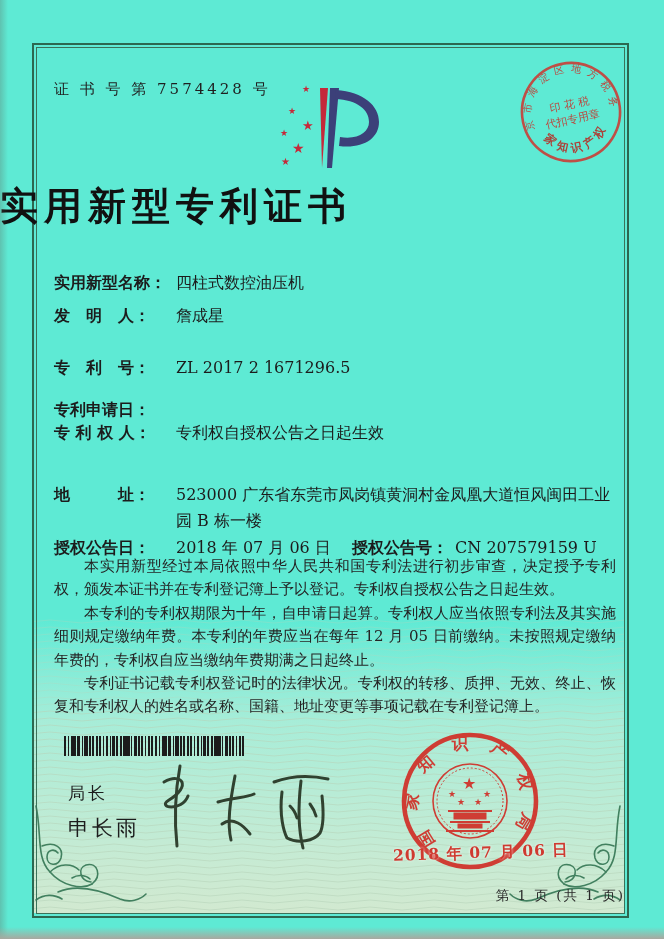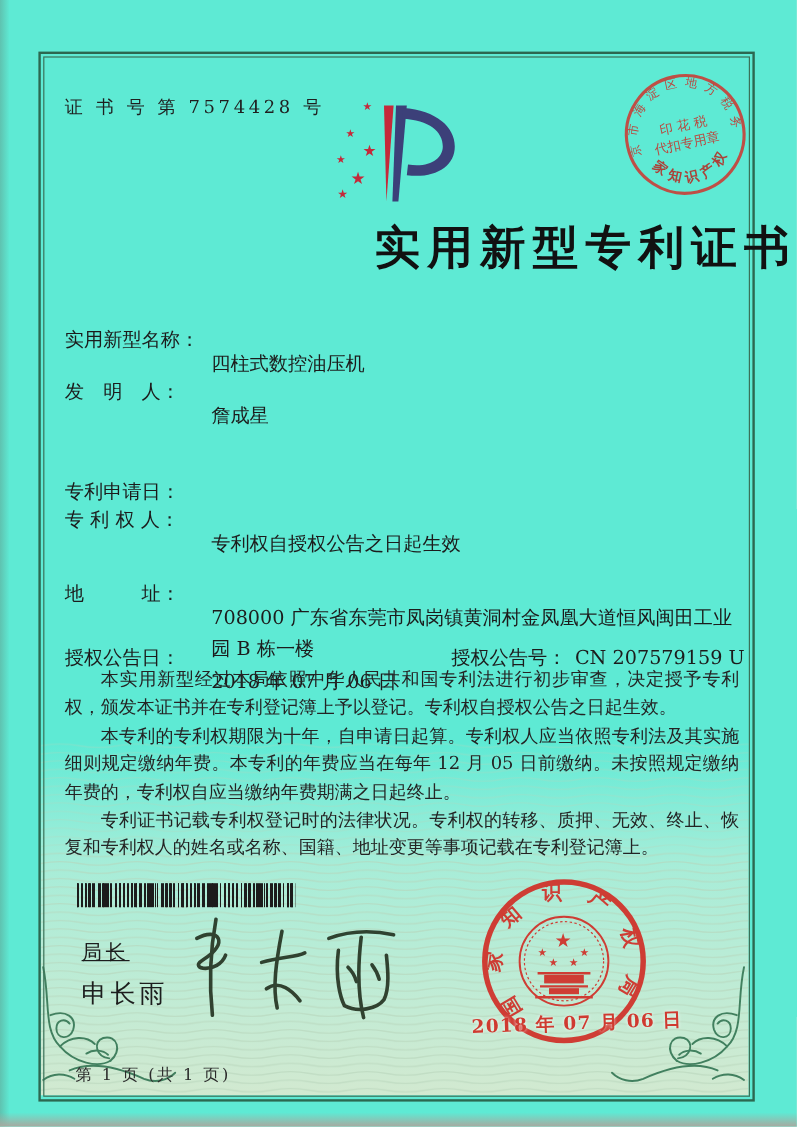--- a/index.html
+++ b/index.html
@@ -4,52 +4,52 @@
 <style>
   html,body{margin:0;padding:0;background:#e8e6df;}
   .scan{position:relative;width:664px;height:939px;background:#5eead4;overflow:hidden;
         font-family:"DejaVu Serif","Liberation Serif",serif;color:#222;padding-left:34px;}
   
   .frame{position:absolute;left:32px;top:43px;width:593px;height:871px;
          border:2px solid #2c6850;z-index:3;pointer-events:none;}
   .frame-inner{position:absolute;inset:2px;border:1px solid #3a7259;}
   
   .cert-no{position:absolute;left:54px;top:80px;font-size:15px;letter-spacing:3px;color:#1f1f1f;z-index:4;}
-  .title{position:absolute;left:0;top:181px;width:664px;text-align:right;
+  .title{position:absolute;left:0;top:181px;width:664px;text-align:left;
          font-size:38px;font-weight:700;letter-spacing:6px;color:#111;z-index:4;}
   
   .frow{position:absolute;left:54px;width:566px;display:flex;align-items:flex-start;
         font-size:16px;line-height:26px;color:#1c1c1c;z-index:4;}
-  .flabel{display:inline-block;width:122px;flex:0 0 122px;white-space:nowrap;font-weight:400;}
-  .fvalue{display:inline-block;max-width:438px;margin-top:20px;}
-  .grant-no{position:absolute;left:322px;top:0;white-space:nowrap;}
+  .flabel{display:inline-block;width:122px;flex:0 0 122px;white-space:nowrap;font-weight:700;}
+  .fvalue{display:inline-block;max-width:438px;}
+  .grant-no{position:absolute;left:298px;top:0;white-space:nowrap;}
   .grant-no .flabel{width:auto;flex:none;margin-right:2px;}
   
   .paras{position:absolute;left:54px;top:555px;width:562px;z-index:4;}
   .paras p{margin:0;font-size:15px;line-height:23.4px;text-align:justify;
            text-indent:2em;color:#242424;}
   
   .barcode{position:absolute;left:64px;top:736px;width:182px;height:20px;z-index:4;
      background:
        repeating-linear-gradient(90deg,#1c1c1c 0 1.5px,transparent 1.5px 3.5px),
        repeating-linear-gradient(90deg,#1c1c1c 0 1px,transparent 1px 6.5px),
        repeating-linear-gradient(90deg,transparent 0 9px,#1c1c1c 9px 11px,transparent 11px 13px);}
   
-  .sig-title{position:absolute;left:68px;top:782px;font-size:17px;letter-spacing:3px;color:#1d1d1d;z-index:5;text-decoration:underline;}
+  .sig-title{position:absolute;left:68px;top:782px;font-size:17px;letter-spacing:3px;color:#1d1d1d;z-index:5;}
   .sig-name{position:absolute;left:68px;top:814px;font-size:21px;letter-spacing:3px;color:#1d1d1d;z-index:5;}
   .sig-svg{position:absolute;left:138px;top:748px;z-index:5;}
   
   .tax-stamp{position:absolute;left:512px;top:53px;transform:rotate(-12deg);z-index:5;opacity:.95;}
   .cnipa-seal{position:absolute;left:396px;top:727px;z-index:5;opacity:.95;}
   .seal-date{position:absolute;left:393px;top:843px;width:160px;z-index:6;
              color:#cf3a30;font-size:15.5px;font-weight:600;letter-spacing:1px;
              transform:rotate(-2deg);text-shadow:0 0 3px rgba(255,255,255,.85);white-space:nowrap;}
   
-  .footer{position:absolute;left:32px;top:887px;width:593px;text-align:left;
-          font-size:13.5px;letter-spacing:2px;color:#2a2a2a;z-index:4;margin-left:31px;}
+  .footer{position:absolute;left:32px;top:887px;width:593px;text-align:right;
+          font-size:13.5px;letter-spacing:2px;color:#2a2a2a;z-index:4;}
   
   .waves{position:absolute;left:34px;top:618px;z-index:1;}
   .ornament{position:absolute;z-index:2;}
   .orn-left{left:28px;top:804px;}
   .orn-right{left:508px;top:804px;transform:scaleX(-1);}
   .logo{position:absolute;left:276px;top:80px;z-index:4;}
   
   .edge-l{position:absolute;left:0;top:0;width:8px;height:939px;z-index:9;
           background:linear-gradient(90deg,rgba(95,92,82,.28),rgba(95,92,82,0));}
   .edge-r{position:absolute;right:0;top:0;width:7px;height:939px;z-index:9;
@@ -136,34 +136,38 @@
     <text x="59" y="55" font-size="11" fill="#bf4038" text-anchor="middle">印 花 税</text>
     <text x="59" y="70" font-size="11" fill="#bf4038" text-anchor="middle">代扣专用章</text>
   </svg>
 
   <div class="title">实用新型专利证书</div>
 
   <div class="frow" style="top:270px">
     <span class="flabel">实用新型名称：</span>
     <span class="fvalue">四柱式数控油压机</span>
   </div>
-  <div class="frow" style="top:314px">
+  <div class="frow" style="top:303px">
     <span class="flabel">发　明　人：</span>
     <span class="fvalue">詹成星</span>
+  </div>
+  <div class="frow" style="top:355px">
+    <span class="flabel">专　利　号：</span>
+    <span class="fvalue">ZL 2017 2 1671296.5</span>
   </div>
   <div class="frow" style="top:397px">
     <span class="flabel">专利申请日：</span>
   </div>
   <div class="frow" style="top:420px">
     <span class="flabel">专 利 权 人：</span>
     <span class="fvalue">专利权自授权公告之日起生效</span>
   </div>
   <div class="frow" style="top:482px">
     <span class="flabel">地　　　址：</span>
-    <span class="fvalue">708000 广东省东莞市凤岗镇黄洞村金凤凰大道恒风闽田工业园 B 栋一楼</span>
+    <span class="fvalue">523000 广东省东莞市凤岗镇黄洞村金凤凰大道恒风闽田工业园 B 栋一楼</span>
   </div>
   <div class="frow" style="top:535px">
     <span class="flabel">授权公告日：</span>
     <span class="fvalue">2018 年 07 月 06 日</span>
     <span class="grant-no">
       <span class="flabel">授权公告号：</span>
       <span>CN 207579159 U</span>
     </span>
   </div>
 

